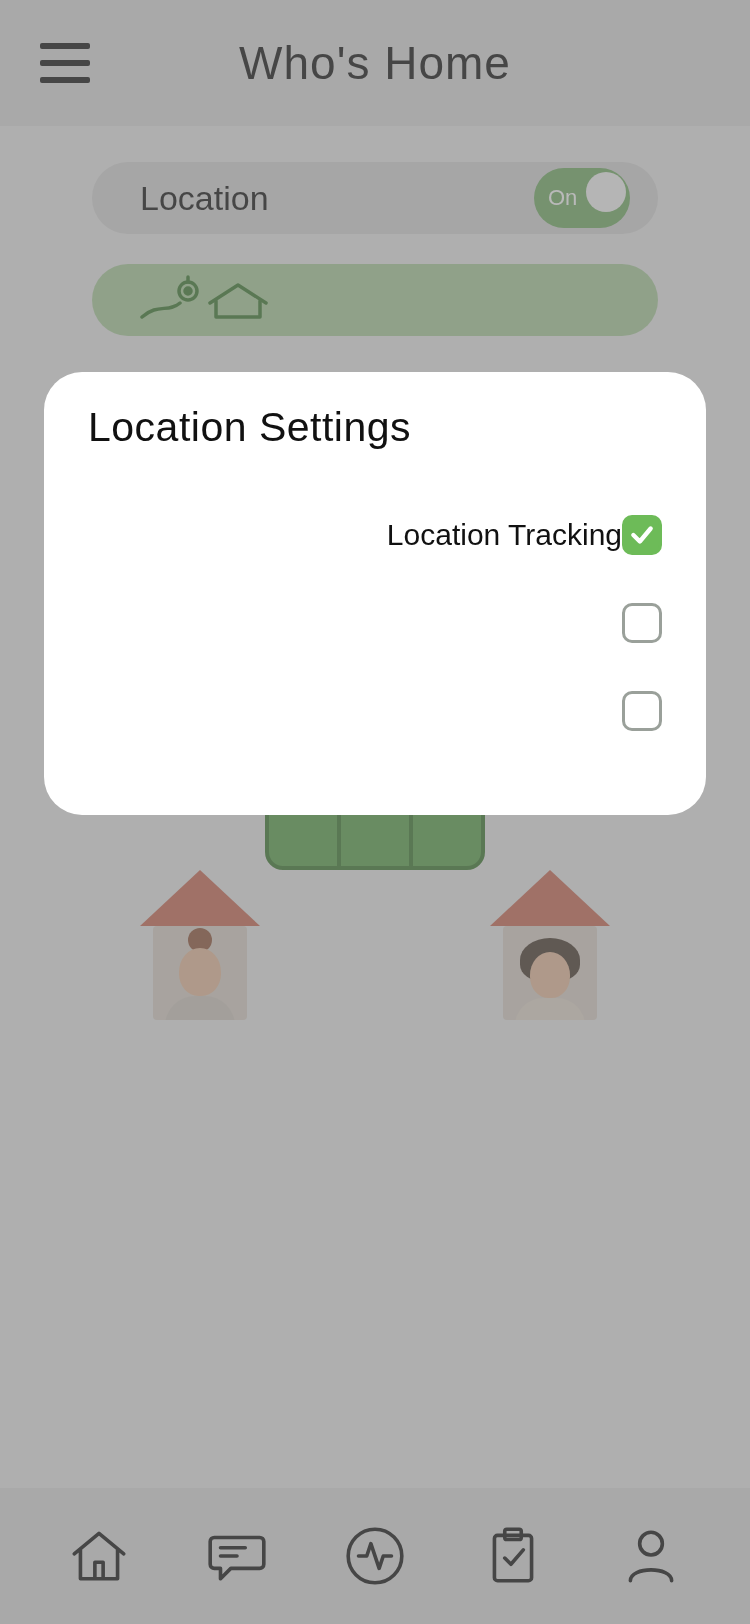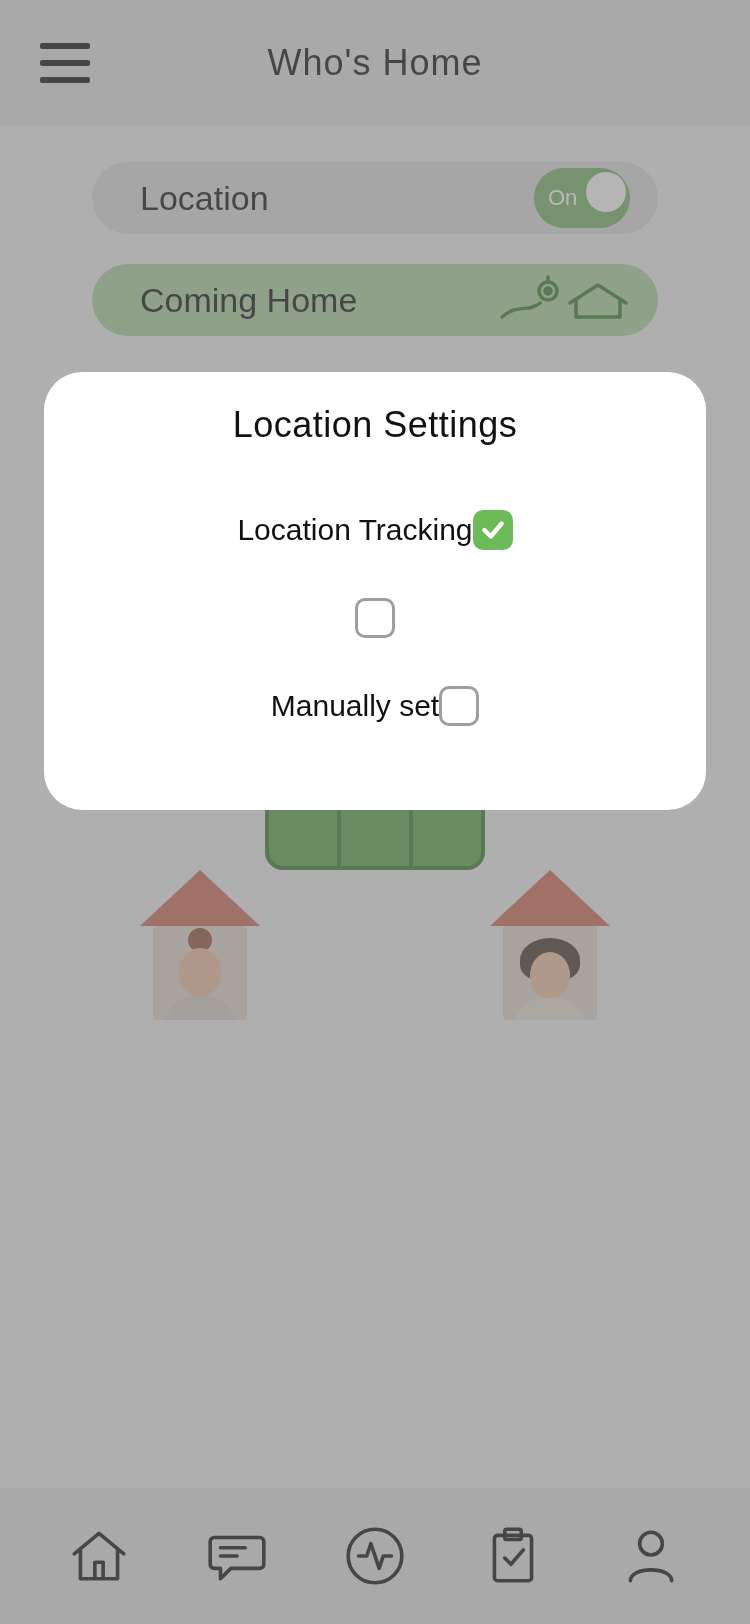--- a/index.html
+++ b/index.html
@@ -5,21 +5,21 @@
   * { box-sizing: border-box; margin: 0; padding: 0; }
   html, body { width: 750px; height: 1624px; overflow: hidden; font-family: -apple-system, "Segoe UI", Helvetica, Arial, sans-serif; }
   body { background: #e8e8e8; position: relative; }
 
   .screen { width: 750px; height: 1624px; position: relative; background: #e8e8e8; }
 
   
   .header { height: 126px; background: #dcdcdc; display: flex; align-items: center; position: relative; }
   .menu-btn { position: absolute; left: 40px; top: 50%; transform: translateY(-50%); width: 50px; height: 40px; display:flex; flex-direction:column; justify-content:space-between; cursor:pointer; }
   .menu-btn span { display:block; height:6px; background:#000; border-radius:2px; width:100%; }
-  .header-title { width:100%; text-align:center; font-size:36px; font-weight:500; letter-spacing:1px; color:#000; }
+  .header-title { width:100%; text-align:center; font-size:46px; font-weight:500; letter-spacing:1px; color:#000; }
 
   
   .pills { padding: 36px 92px 0 92px; }
   .pill { border-radius: 50px; height: 72px; display:flex; align-items:center; justify-content:space-between; padding: 0 28px 0 48px; margin-bottom: 30px; }
   .pill-grey { background:#d5d5d5;gap:44px; }
   .pill-green { background:#a4cb96; }
   .pill-label { font-size:34px; color:#000; }
   .toggle { width: 96px; height:60px; background:#6aa95c; border-radius:30px; position:relative; display:flex; align-items:center; }
   .toggle .knob { width:40px; height:40px; background:#f5f5f5; border-radius:50%; position:absolute; right:4px; top:4px; }
   .toggle .on-text { color:#fff; font-size:22px; margin-left:14px; }
@@ -47,22 +47,22 @@
   
   .bottom-nav { position:absolute; bottom:0; left:0; width:100%; height:136px; background:#dcdcdc; display:flex; align-items:center; justify-content:space-around; padding:0 30px; }
   .nav-btn { width:76px; height:76px; display:flex; align-items:center; justify-content:center; cursor:pointer; }
   .nav-btn svg { width:66px; height:66px; stroke:#000; stroke-width:3.5; fill:none; stroke-linejoin:round; stroke-linecap:round; }
 
   
   .overlay { position:absolute; inset:0; background:rgba(128,128,128,0.55); }
 
   
   .modal { position:absolute; left:44px; right:44px; top:372px; background:#fff; border-radius:38px; padding: 32px 44px 60px 44px; }
-  .modal-title { text-align:center; font-size:36px; color:#111; letter-spacing:0.5px; margin-bottom:40px; }
-  .modal-row { display:flex; align-items:center; justify-content:center; padding:24px 0; }
+  .modal-title { text-align:left; font-size:41px; color:#111; letter-spacing:0.5px; margin-bottom:40px; }
+  .modal-row { display:flex; align-items:center; justify-content:flex-end; padding:24px 0; }
   .modal-row-label { font-size:30px; color:#111; }
   .checkbox { width:40px; height:40px; border:3px solid #9aa09a; border-radius:10px; display:flex; align-items:center; justify-content:center; }
   .checkbox.checked { background:#6dbb58; border-color:#6dbb58; }
   .checkbox.checked svg { width:26px; height:26px; stroke:#fff; stroke-width:4; fill:none; stroke-linecap:round; stroke-linejoin:round;}
 
   
   .coming-icon svg { width:130px; height:50px; stroke:#2e7020; stroke-width:3.5; fill:none; stroke-linecap:round; stroke-linejoin:round;}
 </style>
 </head>
 <body>
@@ -80,21 +80,20 @@
 
   <div class="pills">
     <div class="pill pill-grey">
       <div class="pill-label">Location</div>
       <div class="toggle">
         <span class="on-text">On</span>
         <span class="knob"></span>
       </div>
     </div>
     <div class="pill pill-green">
-      <div class="pill-label">Coming Home</div>
       <div class="coming-icon">
         <svg viewBox="0 0 130 50">
           <path d="M2 44 C 18 30, 28 40, 40 30"></path>
           <circle cx="48" cy="18" r="9"></circle>
           <path d="M48 9 L48 4"></path>
           <circle cx="48" cy="18" r="3" fill="#2e7020"></circle>
           <path d="M70 30 L98 12 L126 30"></path>
           <path d="M76 28 L76 44 L120 44 L120 28"></path>
         </svg>
       </div>
@@ -175,18 +174,17 @@
             <path d="M4 12 L10 18 L20 6"></path>
           </svg>
       </div>
     </div>
 
     <div class="modal-row">
       <div class="checkbox"></div>
     </div>
 
     <div class="modal-row">
-      <div class="modal-row-label">Manually set</div>
       <div class="checkbox"></div>
     </div>
   </div>
 
 </div>
 
 </body></html>

